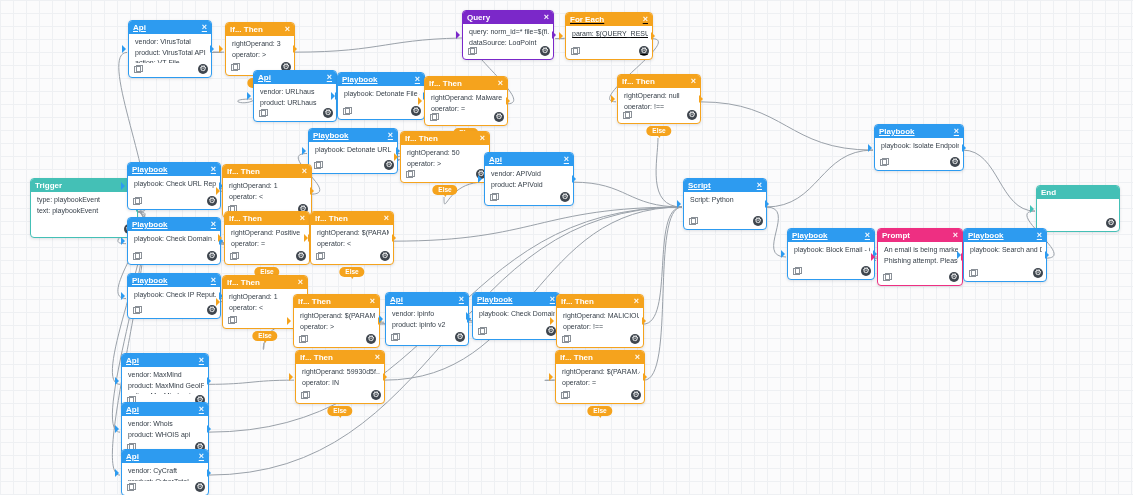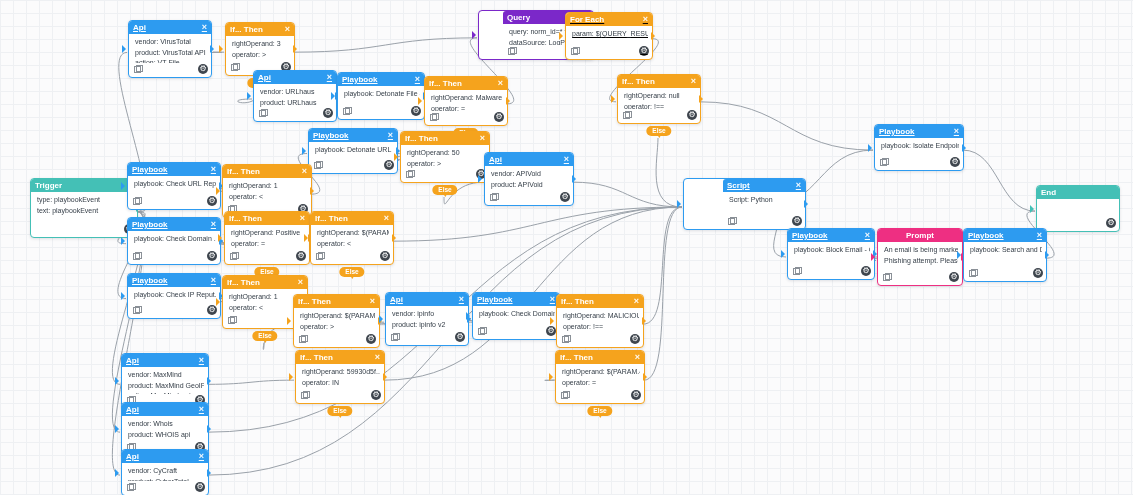--- a/index.html
+++ b/index.html
@@ -43,21 +43,21 @@
     padding:1px 6px;border-radius:6px;line-height:8px;
   }
   .else::after{
     content:"";position:absolute;left:50%;margin-left:-3px;bottom:-5px;
     border:3px solid transparent;border-top:5px solid #f5a31d;
   }
   .kind-blue{--pc:#2d9bf0;border-color:#2d9bf0;}   .kind-blue .hdr{background:#2d9bf0;text-decoration:underline;}
   .kind-orange{--pc:#f5a31d;border-color:#f5a31d;} .kind-orange .hdr{background:#f5a31d;}
   .kind-teal{--pc:#44c0b6;border-color:#44c0b6;}   .kind-teal .hdr{background:#44c0b6;}
   .kind-purple{--pc:#7b28c9;border-color:#7b28c9;} .kind-purple .hdr{background:#7b28c9;}
-  .kind-pink{--pc:#ee2f82;border-color:#ee2f82;}   .kind-pink .hdr{background:#ee2f82;flex-direction:column;}
+  .kind-pink{--pc:#ee2f82;border-color:#ee2f82;}   .kind-pink .hdr{background:#ee2f82;}
 </style>
 </head>
 <body>
 
 <div id="canvas">
     <svg width="1133" height="495">
       <path d="M137,211.64 C169,211.64 95,52.48 127,52.48" class="edge"></path>
       <path d="M137,211.64 C169,211.64 94,188.68 126,188.68" class="edge"></path>
       <path d="M137,211.64 C169,211.64 94,243.68 126,243.68" class="edge"></path>
       <path d="M137,211.64 C169,211.64 94,298.52 126,298.52" class="edge"></path>
@@ -193,21 +193,21 @@
         <div class="line">operator: =</div>
       </div>
       <div class="foot">
         <span class="copy"></span>
         <span class="gear">⚙</span>
       </div>
       <span class="port port-l"></span>
       <span class="port port-r"></span>
       <div class="else">Else</div>
     </div>
-    <div class="node kind-purple" style="left: 478px; top: 10px; width: 90px; height: 48px; padding-left: 24px;">
+    <div class="node kind-purple" style="left: 462px; top: 10px; width: 90px; height: 48px;">
       <div class="hdr">
         <span class="ttl">Query</span>
         <span class="close">×</span>
       </div>
       <div class="nbody">
         <div class="line">query: norm_id=* file=$(fi...</div>
         <div class="line">dataSource: LogPoint</div>
       </div>
       <div class="foot">
         <span class="copy"></span>
@@ -561,21 +561,21 @@
         <div class="line">vendor: CyCraft</div>
         <div class="line">product: CyberTotal</div>
       </div>
       <div class="foot">
         <span class="copy"></span>
         <span class="gear">⚙</span>
       </div>
       <span class="port port-l"></span>
       <span class="port port-r"></span>
     </div>
-    <div class="node kind-blue" style="left: 683px; top: 178px; width: 82px; height: 50px; padding-left: 39px;">
+    <div class="node kind-blue" style="left: 683px; top: 178px; width: 82px; height: 50px;">
       <div class="hdr">
         <span class="ttl">Script</span>
         <span class="close">×</span>
       </div>
       <div class="nbody">
         <div class="line">Script: Python</div>
       </div>
       <div class="foot">
         <span class="copy"></span>
         <span class="gear">⚙</span>

